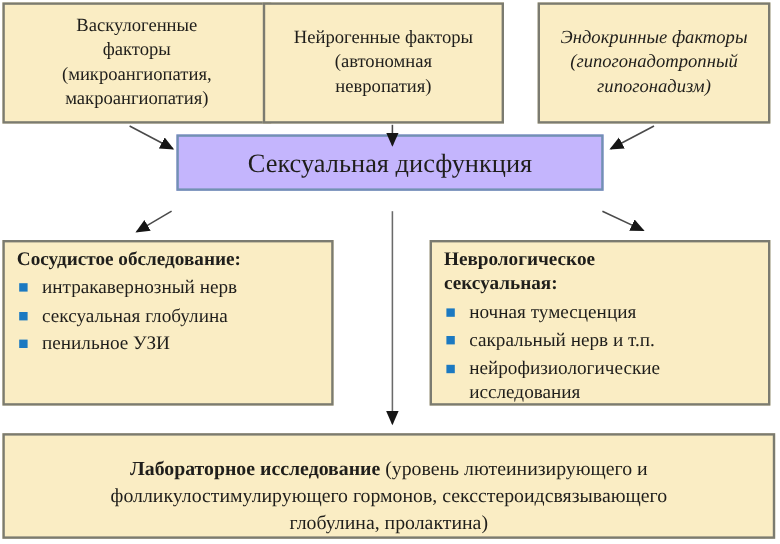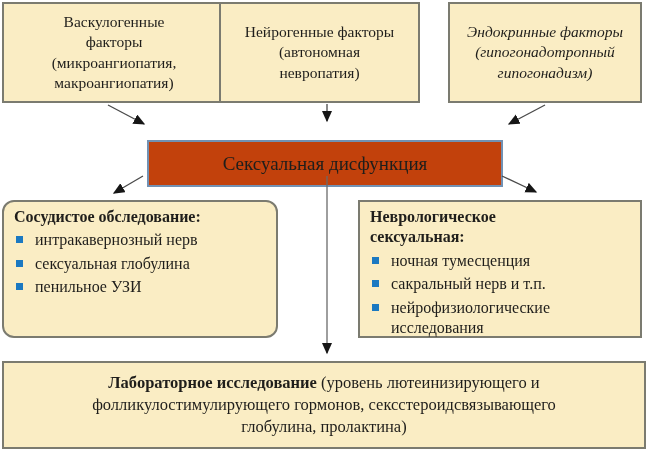--- a/index.html
+++ b/index.html
@@ -29,32 +29,32 @@
     text-align:center;
     font-size:15.5px; line-height:1.32;
     white-space:pre-line;
     padding:4px 8px;
   }
   #factor-vascular { left:2px;  width:224px; }
   #factor-neuro    { left:219px; width:201px; }
   #factor-endo     { left:448px; width:194px;font-style:italic; }
   .hub {
     position:absolute;
-    left:147px; top:140px; width:356px; height:47px;
-    background:#c2410c;
+    left:147px; top:112px; width:356px; height:47px;
+    background:#c4b5fd;
     border:2px solid #7291b3;
     display:flex; align-items:center; justify-content:center;
-    font-size:19px;
+    font-size:22px;
   }
   .exam {
     top:200px; height:138px;
     padding:5px 8px 4px 8px;
     font-size:16px;
   }
-  #exam-vascular { left:2px;  width:276px;border-radius:12px; }
+  #exam-vascular { left:2px;  width:276px; }
   #exam-neuro    { left:358px; width:284px; }
   .exam-title {
     font-weight:bold;
     line-height:1.28;
     white-space:pre-line;
     margin-left:2px;
   }
   .exam-list { list-style:none; margin-top:2px; }
   .exam-item {
     display:flex;
@@ -62,21 +62,21 @@
     margin-top:3px;
   }
   .bullet {
     flex:none;
     width:7px; height:7px;
     background:#1b79c1;
     margin:6px 12px 0 4px;
   }
   .lab {
     left:2px; top:361px; width:644px; height:88px;
-    display:flex; align-items:center; justify-content:center;
+    display:flex; align-items:flex-end; justify-content:center;
     text-align:center;
     font-size:16.5px; line-height:1.35;
   }
   .lab-inner { max-width:530px; }
 </style>
 </head>
 <body>
 
 <div class="canvas">
 

